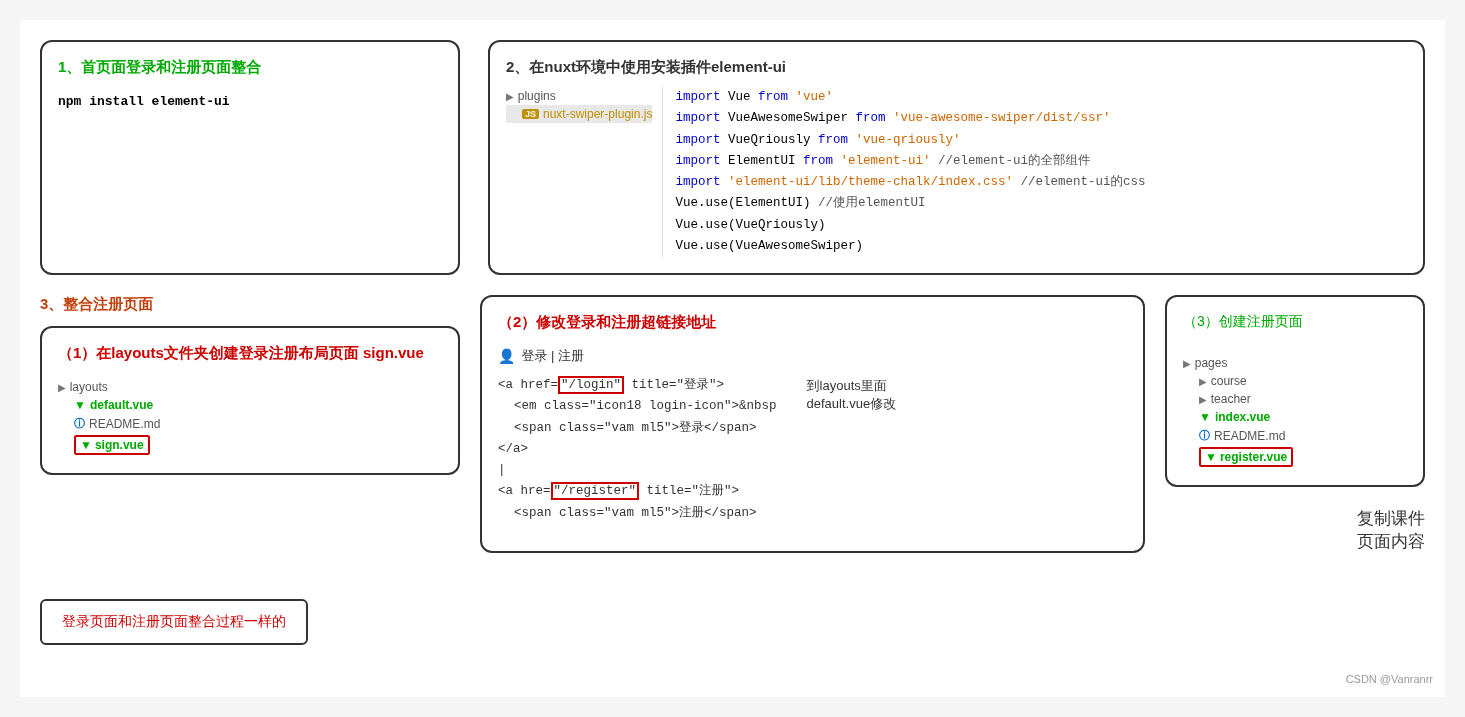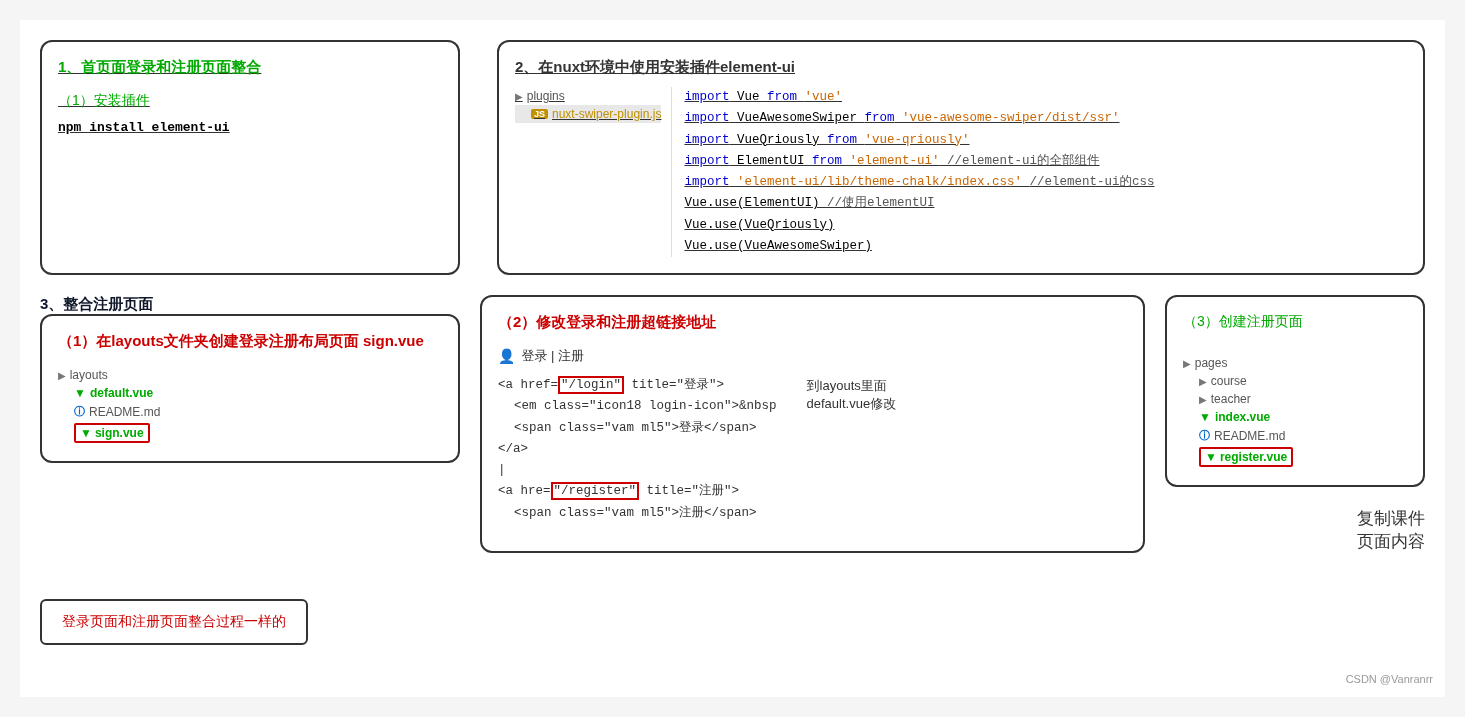--- a/index.html
+++ b/index.html
@@ -13,23 +13,22 @@
     }
     .page-wrapper {
       background: #fff;
       min-height: 677px;
       padding: 20px;
       position: relative;
     }
     .grid-top {
       display: grid;
       grid-template-columns: 420px 1fr;
-      gap: 37px;
+      gap: 28px;
       margin-bottom: 20px;
-      text-decoration: underline;
     }
     .grid-bottom {
       display: grid;
       grid-template-columns: 420px 1fr 260px;
       gap: 20px;
       margin-bottom: 20px;
     }
     .box {
       border: 2px solid #333;
       border-radius: 12px;
@@ -111,22 +110,22 @@
     }
     .code-line { color: #000; font-size: 12.5px; }
     .code-blue { color: #0000cc; margin-top: 32px; }
     .code-string { color: #cc6600; margin-top: 16px; }
     .code-comment { color: #555; }
     
     .box3-label {
       font-family: Arial, sans-serif;
       font-size: 15px;
       font-weight: bold;
-      color: #0f172a;
-      margin-bottom: 0;
+      color: #c2410c;
+      margin-bottom: 12px;
     }
     .code-html { font-size: 12.5px; line-height: 1.7; }
     .highlight-box {
       border: 2px solid #cc0000;
       display: inline;
       padding: 0 1px;
     }
     .user-icon { color: #555; font-size: 14px; }
     .nav-label { font-family: Arial, sans-serif; font-size: 13px; }
     
@@ -171,21 +170,20 @@
 </head>
 <body>
 
 <div class="page-wrapper">
 
   <div class="grid-top">
 
     <div class="box">
       <div class="green-title">1、首页面登录和注册页面整合</div>
       <br>
-      <div class="sub-title">（1）安装插件</div>
       <div class="code-block">
         <div class="code-npm">npm install element-ui</div>
         <br>
       </div>
     </div>
 
     <div class="box">
       <div class="section-title">2、在nuxt环境中使用安装插件element-ui</div>
       <div class="editor-panel">
         <div class="file-tree">

